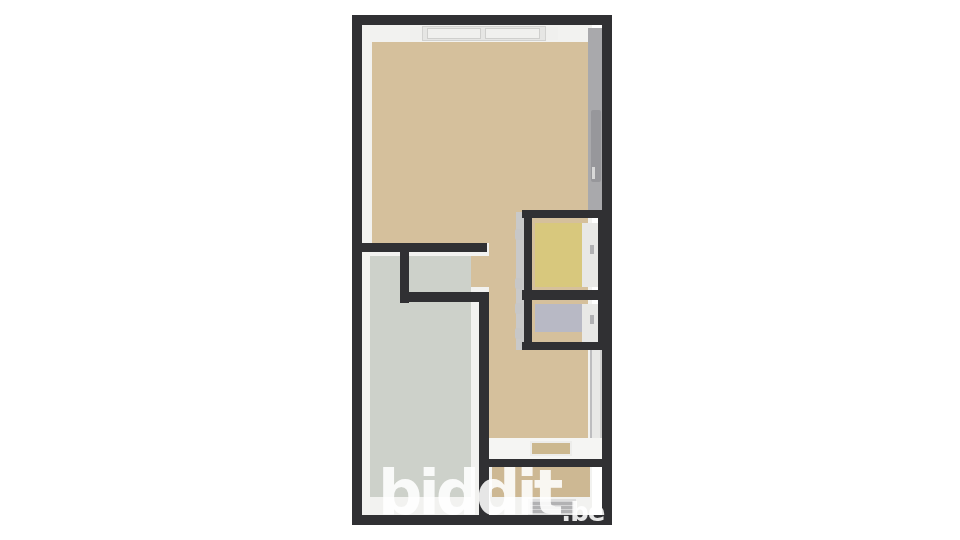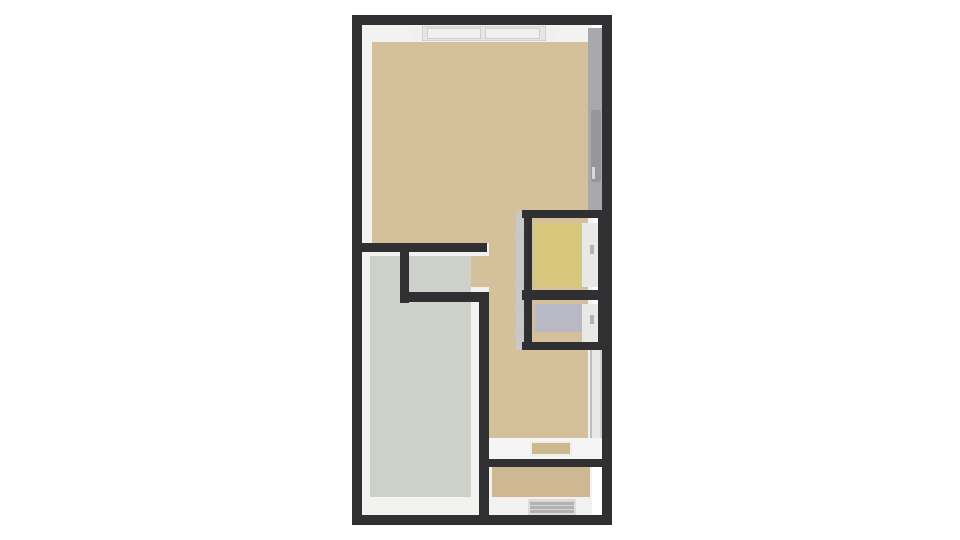--- a/index.html
+++ b/index.html
@@ -118,13 +118,14 @@
     <div class="abs hinge hinge-3" style="background-color: rgb(199, 199, 199);"></div>
     <div class="abs hinge hinge-4" style="background-color: rgb(199, 199, 199);"></div>
 
     <div class="abs landing" style="background-color: rgb(245, 245, 243);"></div>
     <div class="abs landing-inset" style="background-color: rgb(204, 184, 143);"></div>
     <div class="abs hatch" style="background-color: rgb(178, 178, 180);"></div>
 
     <div class="abs wall-bottom" style="background-color: rgb(48, 48, 51);"></div>
   </div>
 
+  <div id="watermark"><span>biddit</span><span class="suffix">.be</span></div>
 </div>
 
 </body></html>

